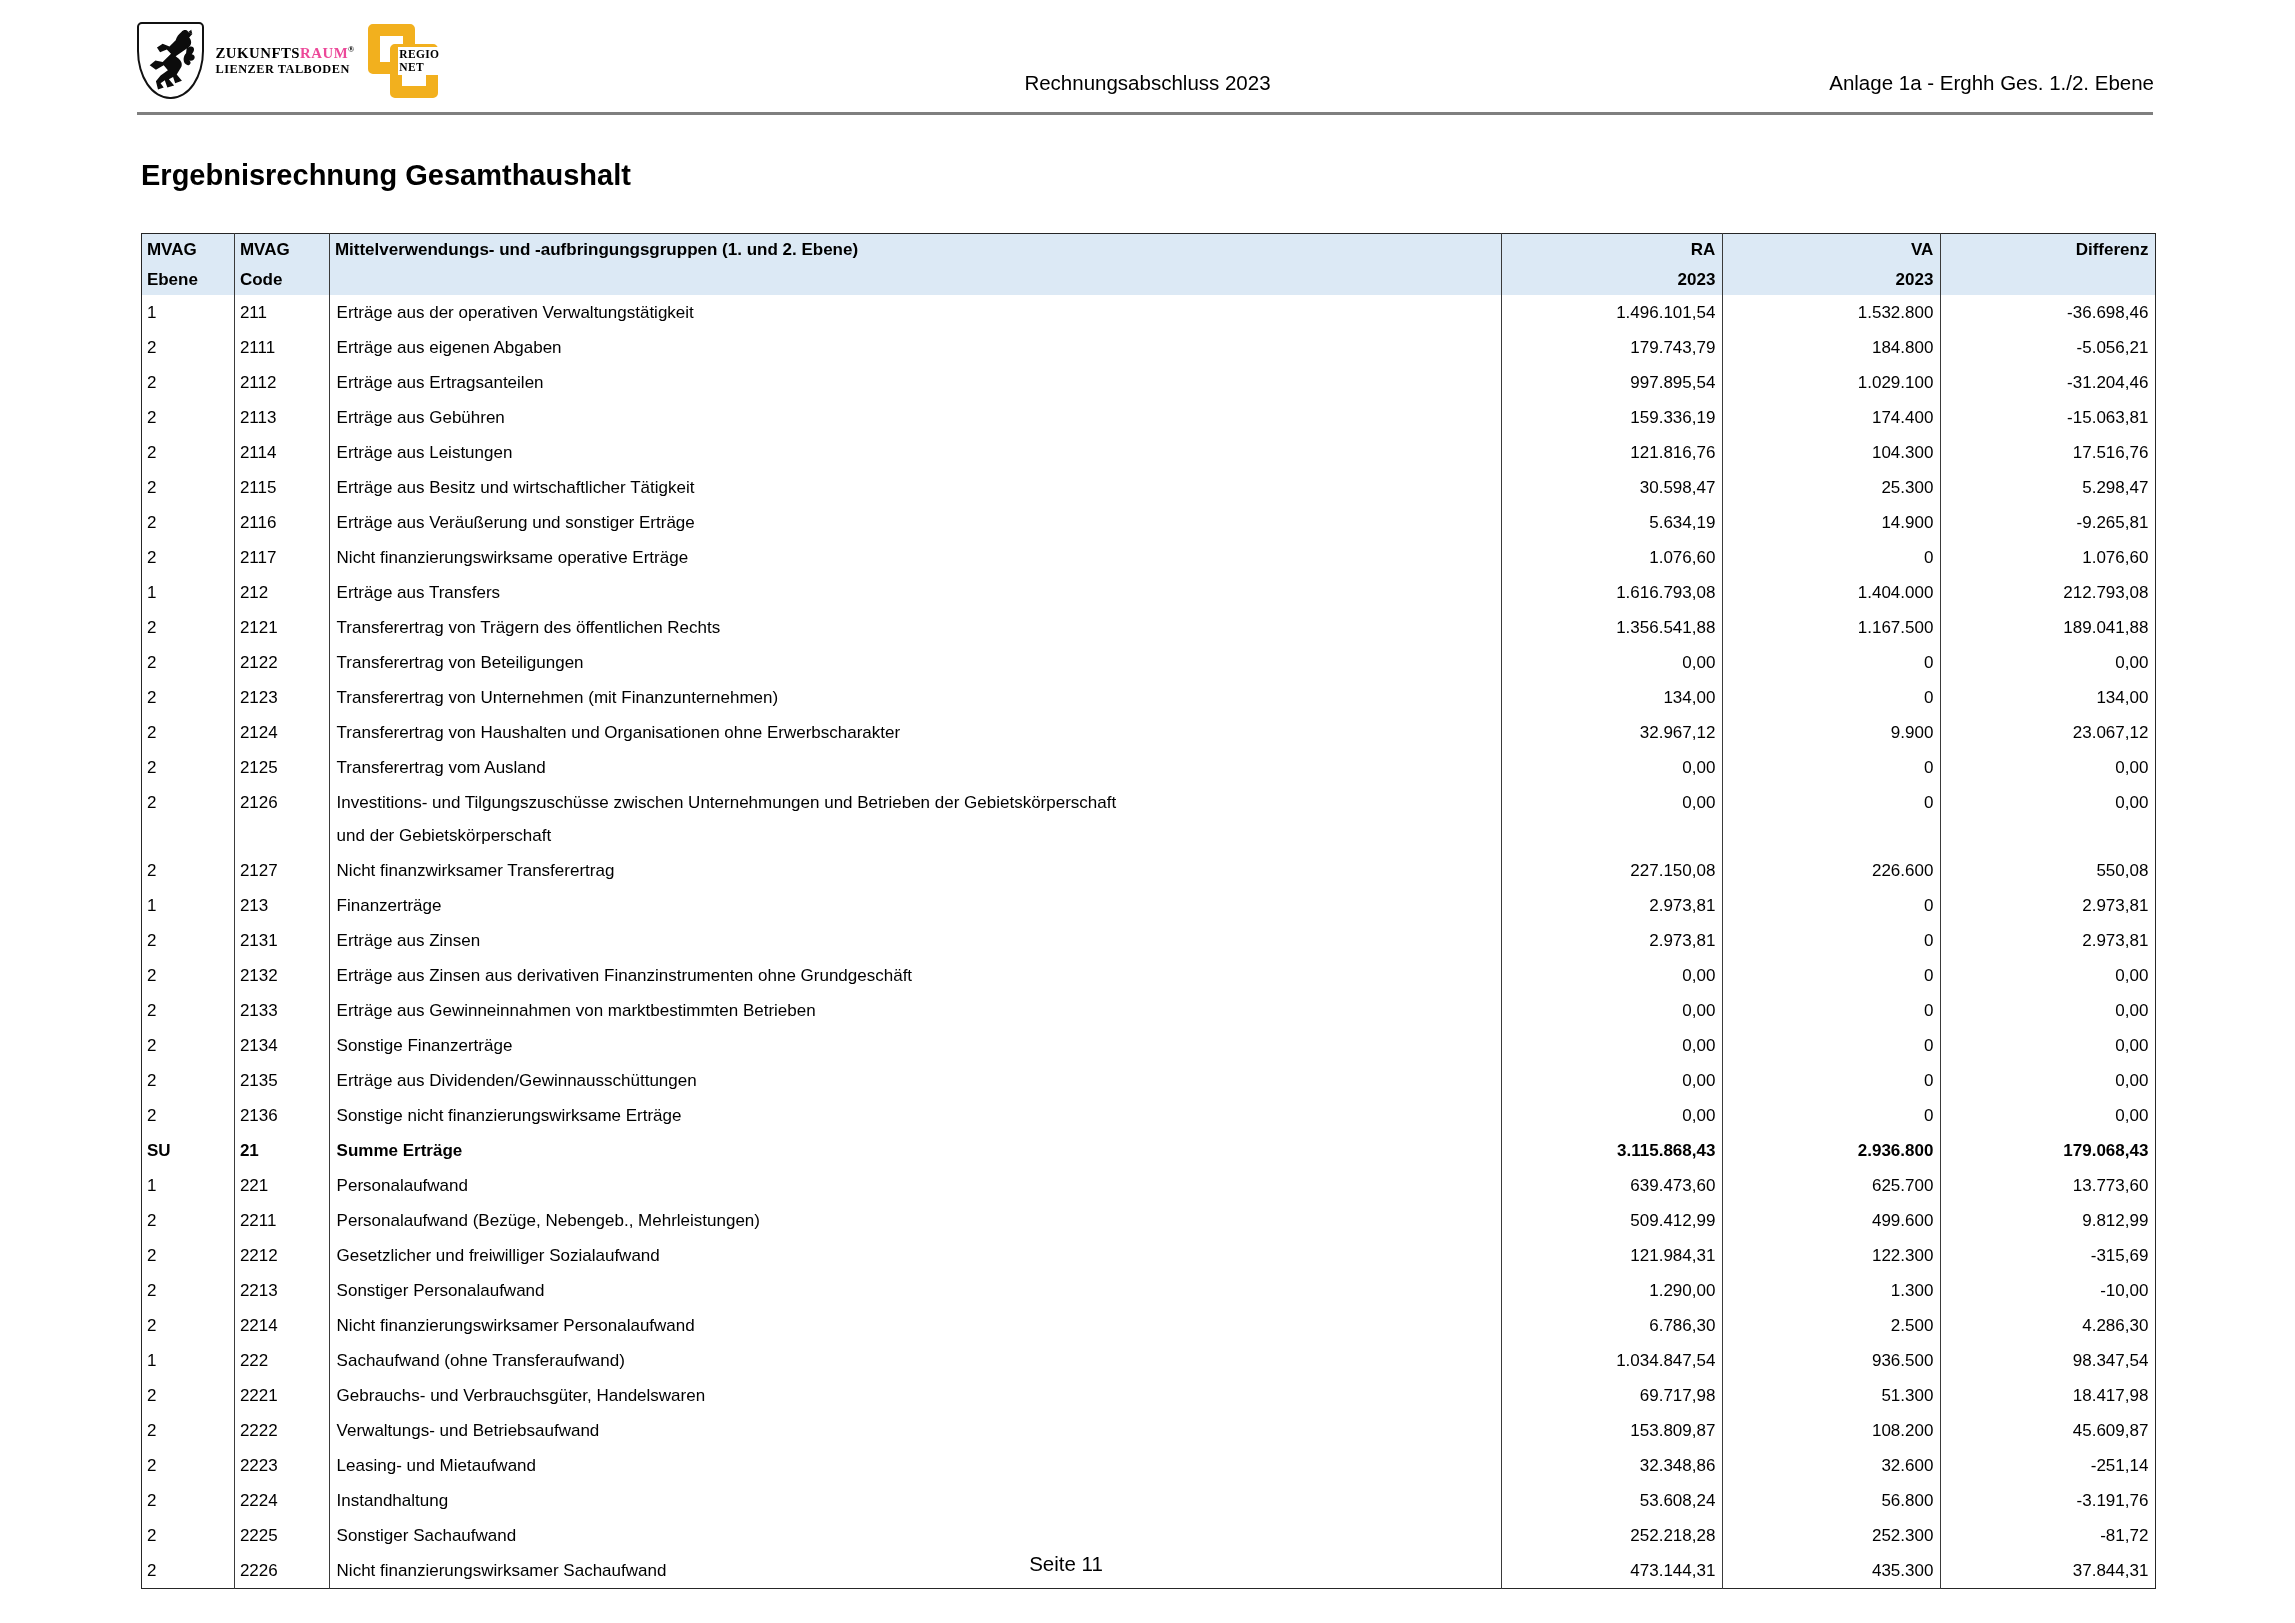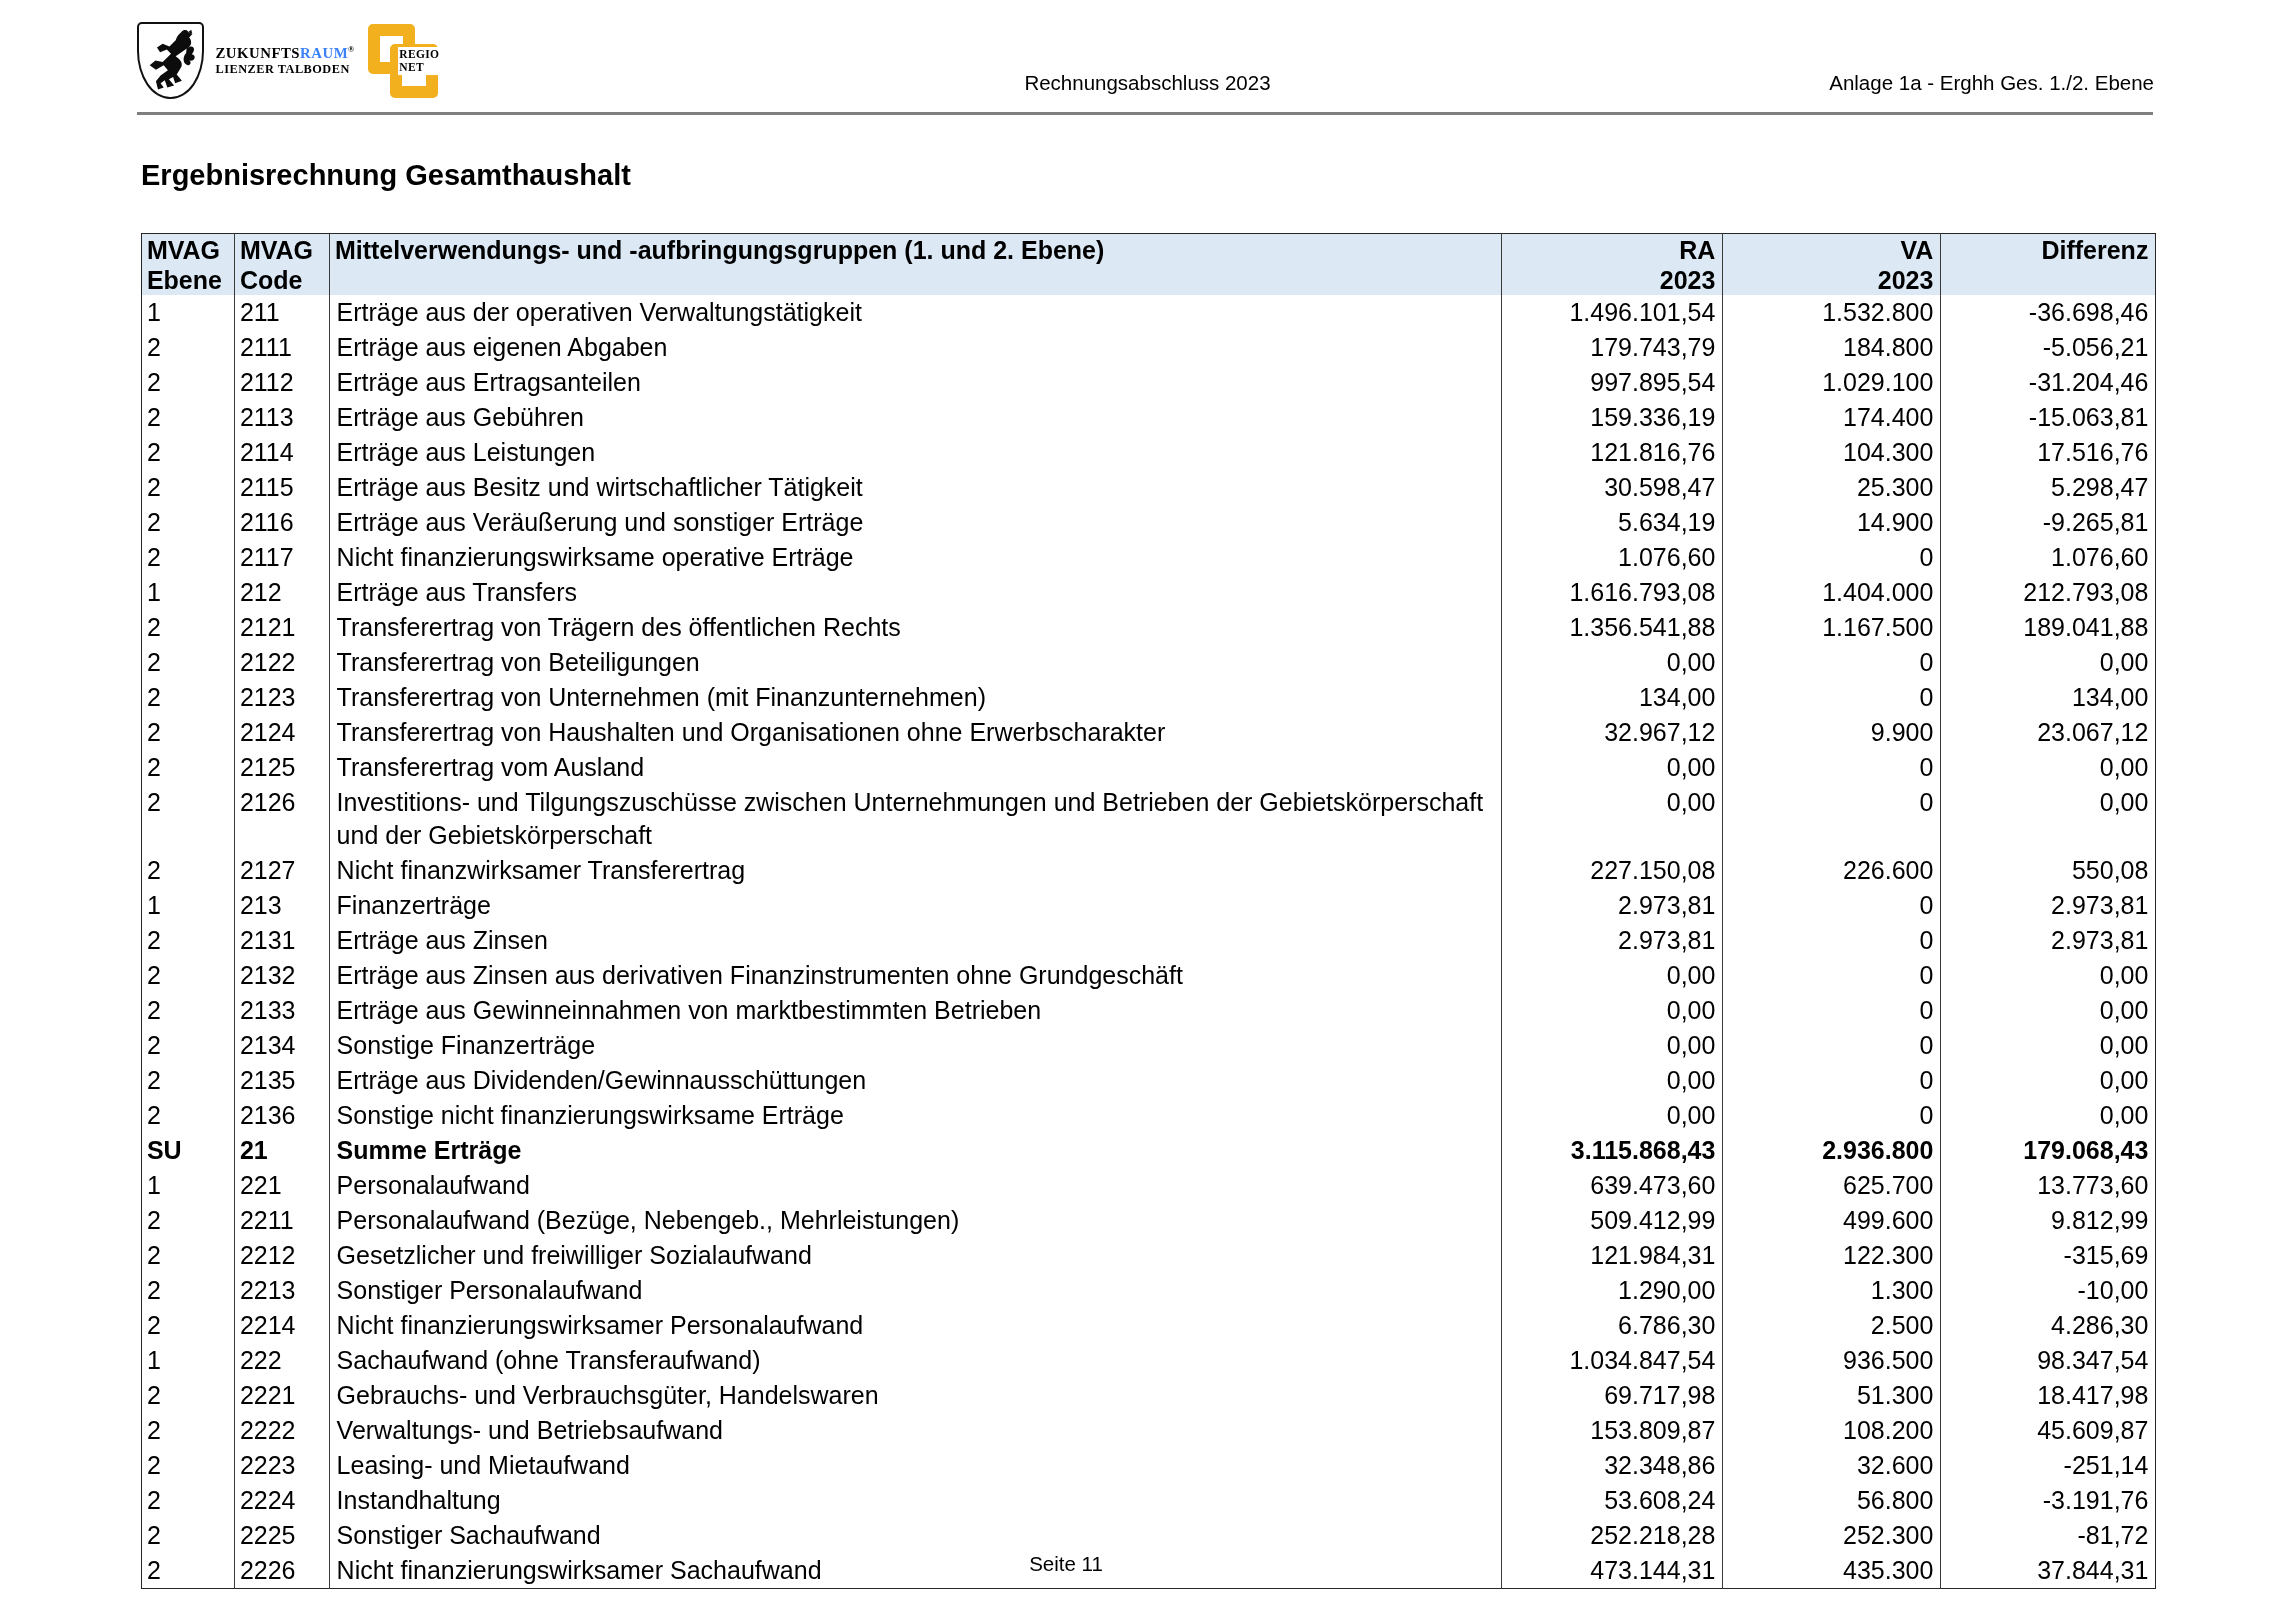--- a/index.html
+++ b/index.html
@@ -34,21 +34,21 @@
   .hdr-right{position:absolute;right:141px;top:71px;font-size:20.5px;text-align:right;}
   .hdr-rule{position:absolute;left:137px;top:112px;width:2016px;height:3.3px;background:#7f7f7f;}
 
   
   .page-title{position:absolute;left:141px;top:159px;font-size:29px;font-weight:bold;}
 
   
   .main-table{
     position:absolute;left:141px;top:233px;width:2013px;
     border-collapse:collapse;table-layout:fixed;
-    font-size:25px;
+    font-size:17px;
   }
   .main-table,.main-table th,.main-table td{border:0;}
   .main-table{border:1.6px solid #262626;}
   .main-table th,.main-table td{
     border-right:1.6px solid #3a3a3a;box-sizing:border-box;
     vertical-align:top;overflow:hidden;white-space:nowrap;
   }
   .main-table th:last-child,.main-table td:last-child{border-right:0;}
   thead th{
     background:#DCE9F5;font-weight:bold;text-align:left;
@@ -73,21 +73,21 @@
   <div class="shield">
     <svg width="52" height="66" viewBox="0 0 100 124" aria-hidden="true">
       <g fill="#0c0c0c">
         <path d="M70 6 C74 1 81 1 83 6 L91 10 L85 17 C92 25 89 35 79 39 L59 53 C67 59 73 65 70 73 L61 88 L71 100 L58 105 L54 93 L46 97 L56 109 L43 113 L38 99 L30 105 L36 113 L25 117 L21 101 L30 90 L44 80 L36 70 L21 79 L9 70 L20 61 L34 64 L50 48 L42 40 L29 45 L23 36 L34 29 L47 34 L59 22 C61 15 65 10 70 6 Z"></path>
         <path d="M80 38 C93 28 99 40 90 49 C99 50 97 64 85 61 C92 66 84 74 78 68 C72 62 74 52 79 47 Z"></path>
         <path d="M83 6 L89 2 L91 10 Z"></path>
       </g>
     </svg>
   </div>
   <div class="brand-text">
-    <div class="brand-line1"><span>ZUKUNFTS</span><span style="color:#3b82f6">RAUM</span><span class="reg-mark">®</span></div>
+    <div class="brand-line1"><span>ZUKUNFTS</span><span style="color:#ec4899">RAUM</span><span class="reg-mark">®</span></div>
     <div class="brand-line2">LIENZER TALBODEN</div>
   </div>
   <div class="regio-mark">
     <div class="regio-frame-a"></div>
     <div class="regio-frame-b"></div>
     <div class="regio-text">
       <div>REGIO</div>
       <div>NET</div>
     </div>
   </div>

